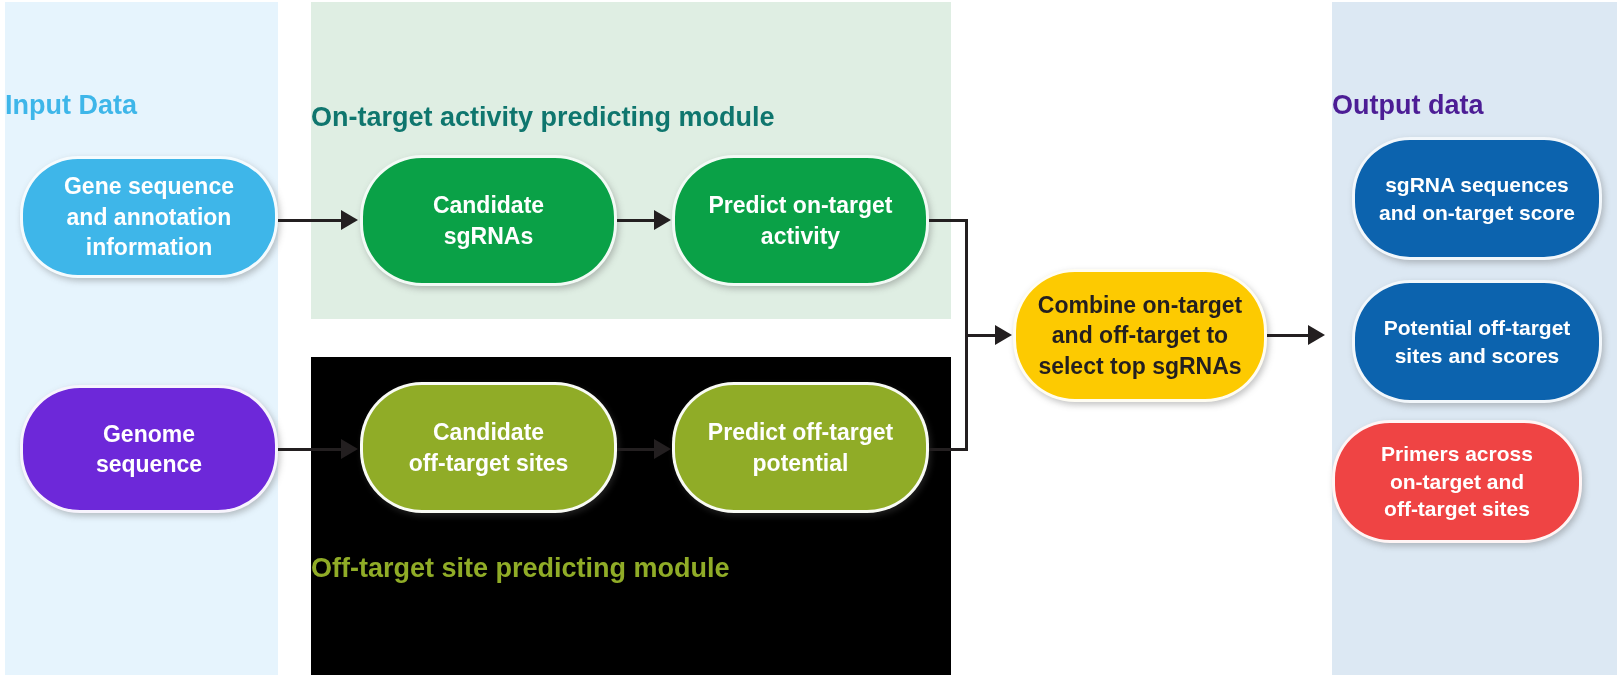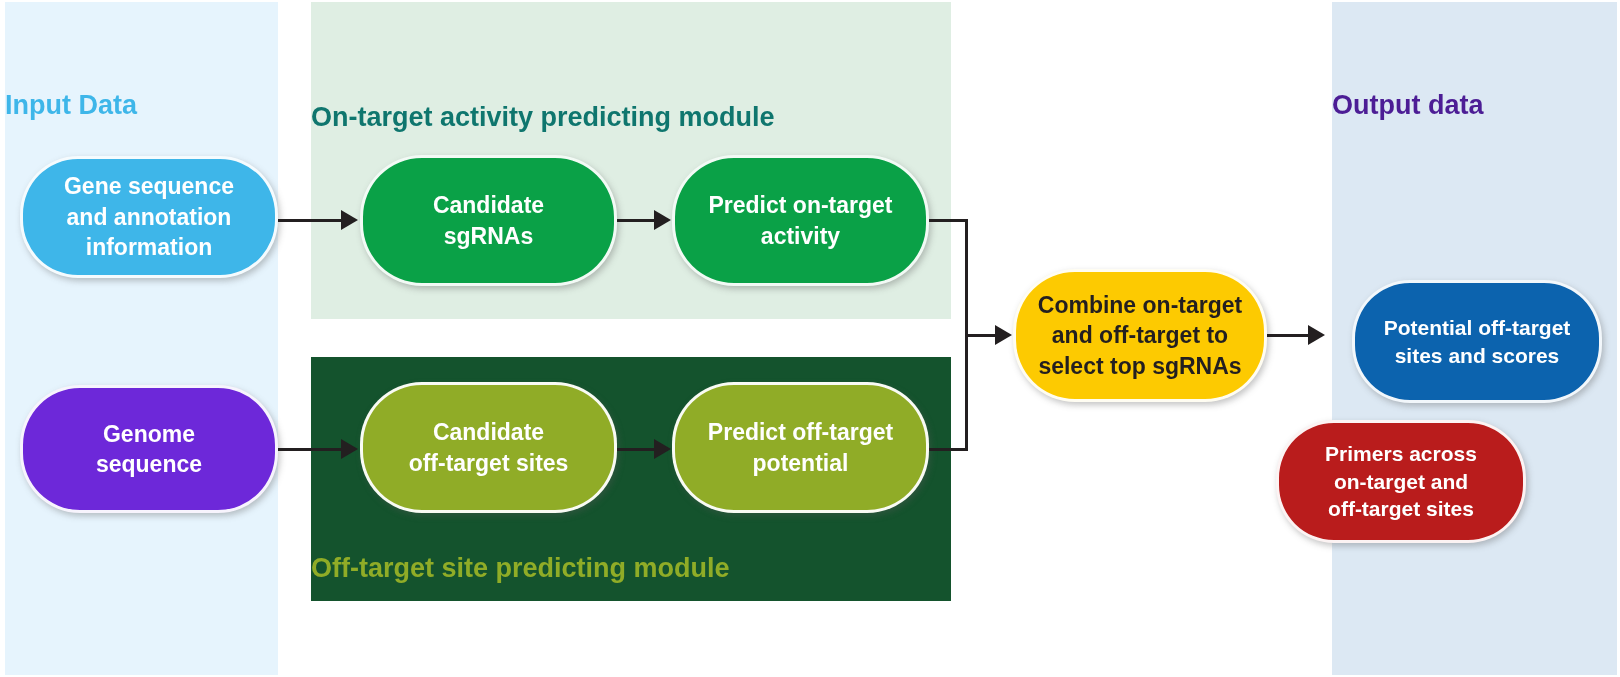--- a/index.html
+++ b/index.html
@@ -3,21 +3,21 @@
 <meta charset="utf-8">
 <style>
   html,body { margin:0; padding:0; background:#ffffff; }
   .canvas {
     position:relative; width:1620px; height:677px; background:#ffffff;
     font-family:"Liberation Sans", sans-serif; overflow:hidden;
   }
   .panel { position:absolute; }
   .panel-input    { left:5px;    top:2px;   width:273px; height:673px; background:#e6f4fd; }
   .panel-ontarget { left:311px;  top:2px;   width:640px; height:317px; background:#dfeee3; }
-  .panel-offtarget{ left:311px;  top:357px; width:640px; height:244px; background:#14532d; }
+  .panel-offtarget{ left:311px;  top:357px; width:640px; height:318px; background:#000000; }
   .panel-output   { left:1332px; top:2px;   width:285px; height:673px; background:#dce8f3; }
 
   .panel-title {
     position:absolute; left:0; width:100%; text-align:left;
     font-weight:bold; font-size:27px; line-height:30px;
   }
   .title-input    { top:88px;  color:#3eb6e9; }
   .title-ontarget { top:100px;  color:#0f766e; }
   .title-offtarget{ top:196px; color:#90ac27; }
   .title-output   { top:88px;  color:#4c1d95; }
@@ -34,21 +34,21 @@
 
   .pill-gene     { left:20px;   top:156px; width:258px; height:122px; background:#3eb6e9; border-radius:58px; }
   .pill-genome   { left:20px;   top:385px; width:258px; height:128px; background:#6d28d9; border-radius:60px; }
   .pill-candsg   { left:360px;  top:155px; width:257px; height:131px; background:#0aa147; }
   .pill-predon   { left:672px;  top:155px; width:257px; height:131px; background:#0aa147; }
   .pill-candoff  { left:360px;  top:382px; width:257px; height:131px; background:#90ac27; }
   .pill-predoff  { left:672px;  top:382px; width:257px; height:131px; background:#90ac27; }
   .pill-combine  { left:1013px; top:269px; width:254px; height:133px; background:#fdca01; color:#231f20;justify-content:center; }
   .pill-out1     { left:1352px; top:137px; width:250px; height:123px; background:#0c63ae; border-radius:58px; font-size:21px; }
   .pill-out2     { left:1352px; top:280px; width:250px; height:123px; background:#0c63ae; border-radius:58px; font-size:21px; }
-  .pill-out3     { left:1276px; top:420px; width:250px; height:123px; background:#b91c1c; border-radius:58px; font-size:21px; }
+  .pill-out3     { left:1332px; top:420px; width:250px; height:123px; background:#ef4444; border-radius:58px; font-size:21px; }
 
   .hline { position:absolute; height:3px; background:#231f20; }
   .vline { position:absolute; width:3px;  background:#231f20; }
   .ahead {
     position:absolute; width:0; height:0;
     border-top:10px solid transparent; border-bottom:10px solid transparent;
     border-left:17px solid #231f20;
   }
 </style>
 </head>
@@ -99,20 +99,24 @@
     <span class="lbl">Predict off-target
 potential</span>
   </div>
 
   <div class="pill pill-combine">
     <span class="lbl">Combine on-target
 and off-target to
 select top sgRNAs</span>
   </div>
 
+  <div class="pill pill-out1">
+    <span class="lbl">sgRNA sequences
+and on-target score</span>
+  </div>
   <div class="pill pill-out2">
     <span class="lbl">Potential off-target
 sites and scores</span>
   </div>
   <div class="pill pill-out3">
     <span class="lbl">Primers across
 on-target and
 off-target sites</span>
   </div>
 

